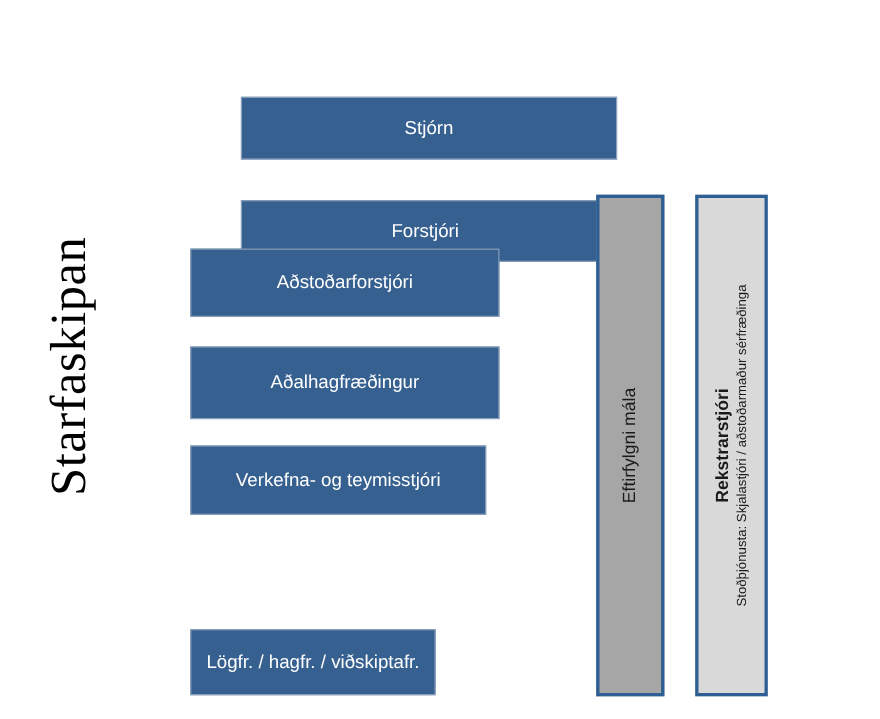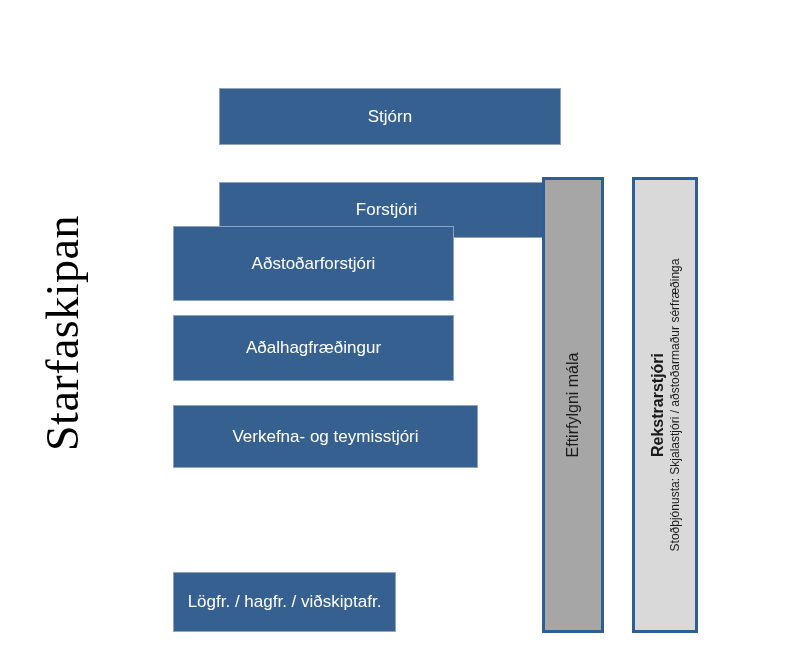--- a/index.html
+++ b/index.html
@@ -40,23 +40,23 @@
     justify-content: center;
   }
   .bluebox-label {
     color: #ffffff;
     font-size: 17px;
     text-align: center;
     white-space: nowrap;
   }
   .b1 { left: 219px; top: 64px;  width: 342px; height: 57px; margin-top: 24px; }
   .b2 { left: 219px; top: 147px; width: 335px; height: 56px; margin-top: 35px; }
-  .b3 { left: 173px; top: 226px; width: 281px; height: 75px; }
+  .b3 { left: 173px; top: 226px; width: 281px; height: 62px; }
   .b4 { left: 173px; top: 315px; width: 281px; height: 66px; }
-  .b5 { left: 173px; top: 405px; width: 305px; height: 63px; }
+  .b5 { left: 173px; top: 405px; width: 269px; height: 63px; }
   .b6 { left: 173px; top: 488px; width: 281px; height: 63px; }
   .b7 { left: 173px; top: 572px; width: 223px; height: 60px; }
 
   
   .vbox {
     position: absolute;
     box-sizing: border-box;
     border: 3px solid #2e5f94;
   }
   .v1 { left: 542px; top: 177px; width: 62px; height: 456px; background: #a6a6a6; }

